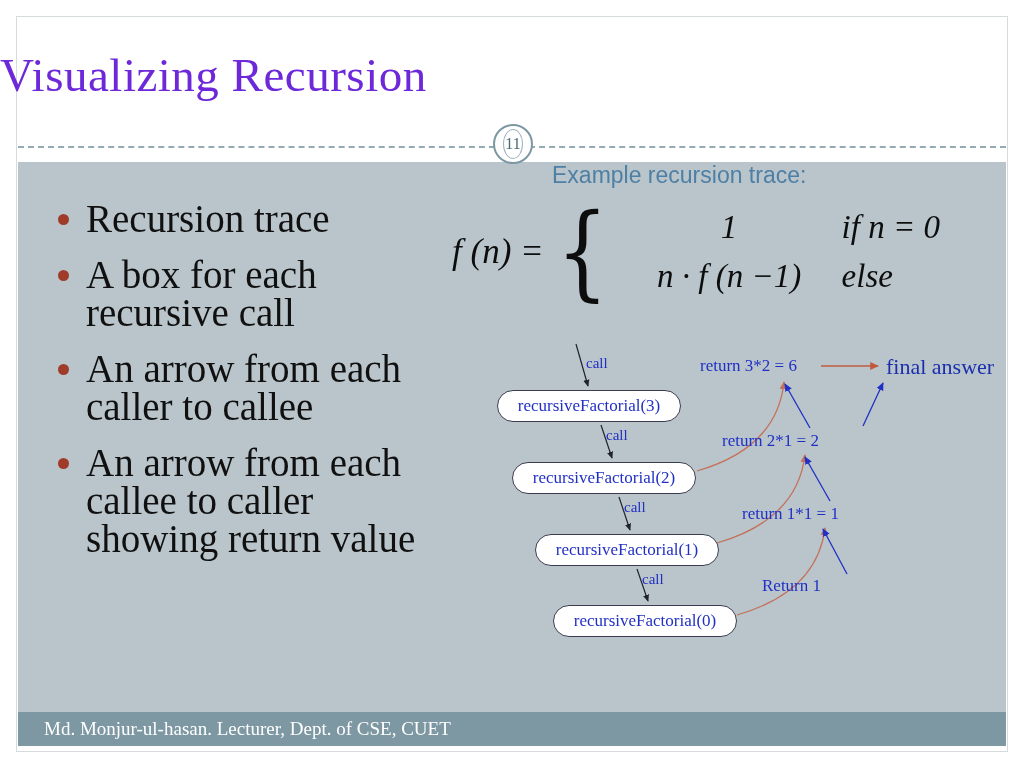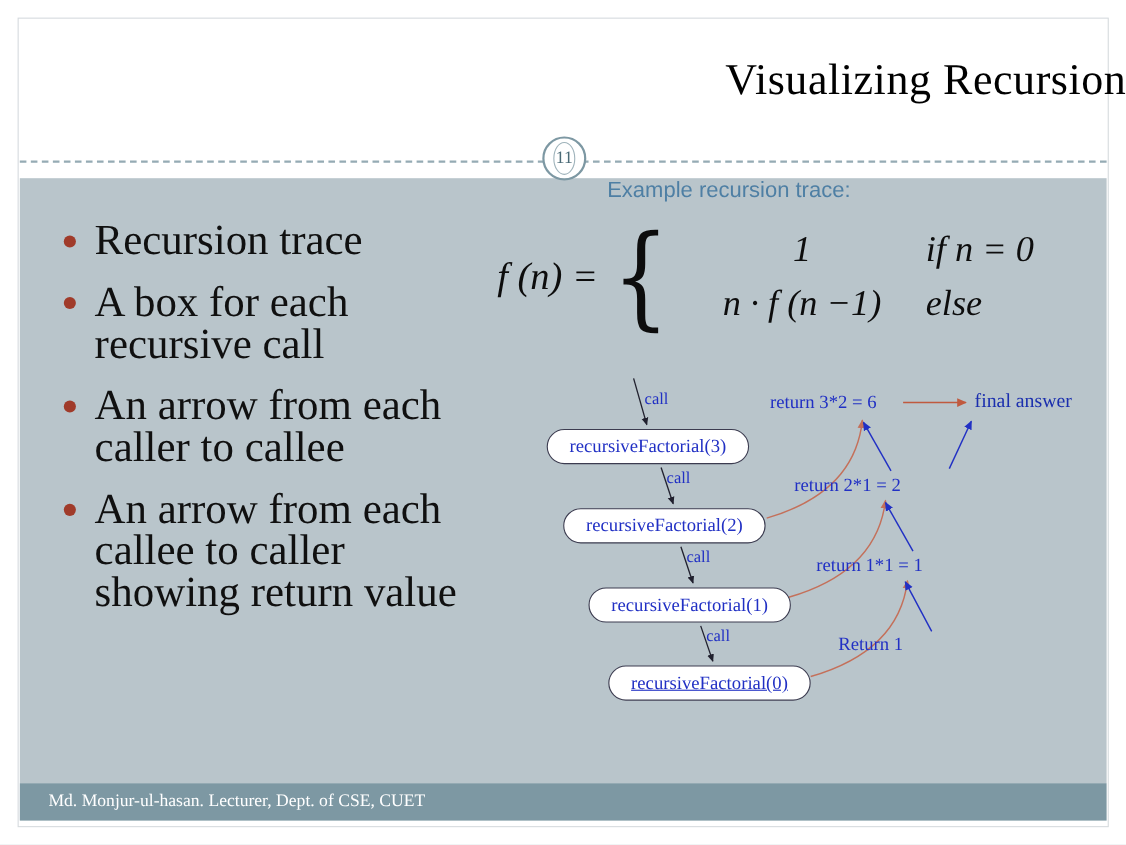--- a/index.html
+++ b/index.html
@@ -12,21 +12,21 @@
   }
 
   .frame {
     position: absolute; left: 16px; top: 16px;
     width: 992px; height: 736px;
     border: 1px solid #d6dbde; background: #ffffff;
   }
 
   .title {
     position: absolute; left: 0; top: 48px; width: 1024px;
-    text-align: right; font-size: 40px; color: #000000;
+    text-align: left; font-size: 47px; color: #6d28d9;
     letter-spacing: 0.5px;
   }
 
   .divider {
     position: absolute; left: 18px; top: 146px; width: 988px;
     border-top: 2px dashed #95abb4;
   }
 
   .badge {
     position: absolute; left: 493px; top: 124px;
@@ -56,21 +56,21 @@
     font-size: 39px; line-height: 38px; color: #101010;
   }
   .dot {
     flex: 0 0 auto; width: 11px; height: 11px; border-radius: 50%;
     background: #a03b2a; margin: 14px 17px 0 2px;
   }
 
   .example-heading {
     position: absolute; left: 552px; top: 162px;
     font-family: "Liberation Sans", sans-serif;
-    font-size: 20px; color: #4e7fa4;
+    font-size: 23px; color: #4e7fa4;
   }
 
   .formula {
     position: absolute; left: 452px; top: 200px; height: 104px;
     display: flex; align-items: center;
     font-style: italic; font-size: 33px; color: #0d0d0d;
   }
   .f-lhs { font-size: 35px; margin-right: 4px; white-space: nowrap; }
   .f-brace {
     font-family: "DejaVu Serif", serif; font-style: normal;
@@ -90,45 +90,45 @@
   .tbox {
     position: absolute; width: 184px; height: 32px;
     background: #ffffff; border: 1px solid #3c3c50; border-radius: 16px;
     color: #2130c4; font-size: 17px;
     display: flex; align-items: center; justify-content: center;
     white-space: nowrap;
   }
   .b0 { left: 42px; top: 52px; }
   .b1 { left: 57px; top: 124px; }
   .b2 { left: 80px; top: 196px; }
-  .b3 { left: 98px; top: 267px; text-decoration: underline; }
+  .b3 { left: 98px; top: 267px; }
 
   .call { position: absolute; color: #2130c4; font-size: 15px; }
   .c0 { left: 131px; top: 17px; }
   .c1 { left: 151px; top: 89px; }
   .c2 { left: 169px; top: 161px; }
   .c3 { left: 187px; top: 233px; }
 
   .ret { position: absolute; color: #2130c4; font-size: 17px; white-space: nowrap; }
   .r0 { left: 245px; top: 18px; }
   .r1 { left: 267px; top: 93px; }
   .r2 { left: 287px; top: 166px; }
   .r3 { left: 307px; top: 238px; }
 
   .final {
     position: absolute; left: 431px; top: 16px;
-    color: #1b2fae; font-size: 18px; white-space: nowrap;
+    color: #1b2fae; font-size: 22px; white-space: nowrap;
   }
 
   .footer-bar {
     position: absolute; left: 18px; top: 712px;
     width: 988px; height: 34px; background: #7d98a3;
     display: flex; align-items: center;
   }
-  .footer-text { color: #ffffff; font-size: 16px; padding-left: 26px; }
+  .footer-text { color: #ffffff; font-size: 19px; padding-left: 26px; }
 </style>
 </head>
 <body>
 
 <div class="frame"></div>
 
 <div class="title">Visualizing Recursion</div>
 
 <div class="divider"></div>
 

